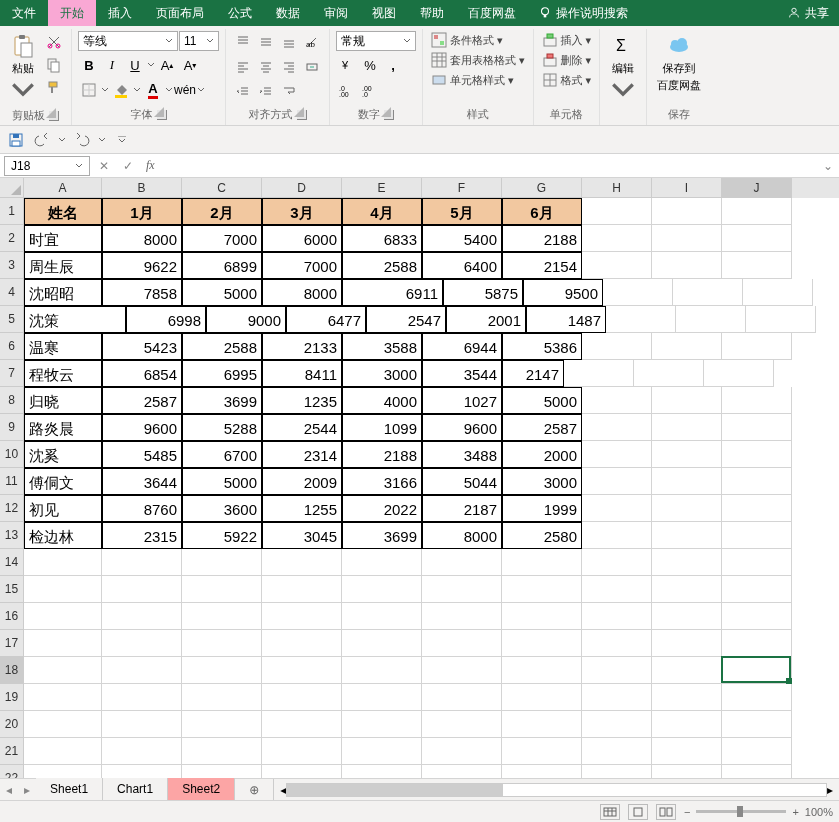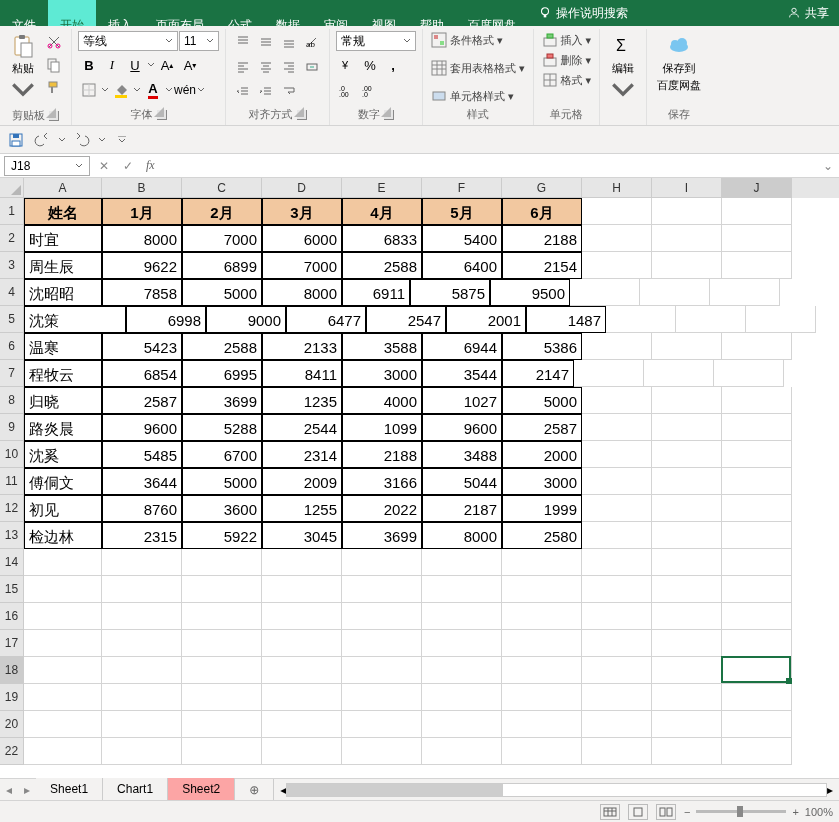--- a/index.html
+++ b/index.html
@@ -1,23 +1,23 @@
 <!DOCTYPE html>
 <html><head>
 <meta charset="utf-8">
 <style>
 *{box-sizing:border-box;margin:0;padding:0;font-family:"Microsoft YaHei","Segoe UI",Arial,sans-serif;}
 body{background:#fff;overflow:hidden;width:839px;height:822px;font-size:12px;user-select:none;}
 .app{display:flex;flex-direction:column;width:100%;height:100%;}
 
 
 .menubar{background:#1a7243;display:flex;align-items:stretch;height:26px;color:#fff;}
-.menubar .tab{padding:12px 12px;line-height:26px;font-size:12px;cursor:pointer;}
+.menubar .tab{padding:0 12px;line-height:26px;font-size:12px;cursor:pointer;}
 .menubar .tab.file{background:#1a7243;}
-.menubar .tab.active{background:#5eead4;color:#1a7243;}
+.menubar .tab.active{background:#f9a8d4;color:#1a7243;}
 .menubar .spacer{flex:1;}
 .menubar .help{display:flex;align-items:center;gap:4px;padding:0 10px;}
 .bulb{width:14px;height:14px;display:inline-block;}
 
 
 .ribbon{background:#f3f2f1;border-bottom:1px solid #d4d4d4;display:flex;padding:3px 0 0 0;height:100px;}
 .rgroup{display:flex;flex-direction:column;align-items:center;border-right:1px solid #e1e1e1;padding:2px 6px 0 6px;}
 .rgroup .body{flex:1;display:flex;align-items:flex-start;gap:3px;}
 .rgroup .label{font-size:11px;color:#666;padding:2px 0 3px 0;display:flex;align-items:center;gap:4px;}
 .rgroup .corner{width:10px;height:10px;border-right:1px solid #888;border-bottom:1px solid #888;}
@@ -331,21 +331,21 @@
             </div>
         </div>
       </div>
       <div class="label">
           <span>数字</span>
           <span class="corner"></span>
         </div>
     </div>
 
     <div class="rgroup">
-      <div class="body col" style="gap:10px">
+      <div class="body col" style="gap:2px">
         <div class="styrow">
             <svg viewBox="0 0 16 16">
               <rect x="1" y="1" width="14" height="14" fill="none" stroke="#888"></rect>
               <rect x="3" y="3" width="4" height="4" fill="#d88"></rect>
               <rect x="9" y="9" width="4" height="4" fill="#8d8"></rect>
             </svg>
             <span>条件格式</span>
             <span>▾</span>
           </div>
         <div class="styrow">
@@ -533,21 +533,21 @@
             <div class="cell" style="width:70px"></div>
             <div class="cell" style="width:70px"></div>
             <div class="cell" style="width:70px"></div>
           </div>
           <div class="grow">
             <div class="rh">4</div>
             <div class="cell d n" style="width:78px">沈昭昭</div>
             <div class="cell d" style="width:80px">7858</div>
             <div class="cell d" style="width:80px">5000</div>
             <div class="cell d" style="width:80px">8000</div>
-            <div class="cell d" style="width:68px">6911</div>
+            <div class="cell d" style="width:101px">6911</div>
             <div class="cell d" style="width:80px">5875</div>
             <div class="cell d" style="width:80px">9500</div>
             <div class="cell" style="width:70px"></div>
             <div class="cell" style="width:70px"></div>
             <div class="cell" style="width:70px"></div>
           </div>
           <div class="grow">
             <div class="rh">5</div>
             <div class="cell d n" style="width:102px">沈策</div>
             <div class="cell d" style="width:80px">6998</div>
@@ -574,21 +574,21 @@
             <div class="cell" style="width:70px"></div>
           </div>
           <div class="grow">
             <div class="rh">7</div>
             <div class="cell d n" style="width:78px">程牧云</div>
             <div class="cell d" style="width:80px">6854</div>
             <div class="cell d" style="width:80px">6995</div>
             <div class="cell d" style="width:80px">8411</div>
             <div class="cell d" style="width:80px">3000</div>
             <div class="cell d" style="width:80px">3544</div>
-            <div class="cell d" style="width:72px">2147</div>
+            <div class="cell d" style="width:62px">2147</div>
             <div class="cell" style="width:70px"></div>
             <div class="cell" style="width:70px"></div>
             <div class="cell" style="width:70px"></div>
           </div>
           <div class="grow">
             <div class="rh">8</div>
             <div class="cell d n" style="width:78px">归晓</div>
             <div class="cell d" style="width:80px">2587</div>
             <div class="cell d" style="width:80px">3699</div>
             <div class="cell d" style="width:80px">1235</div>
@@ -749,20 +749,33 @@
             <div class="cell" style="width:80px"></div>
             <div class="cell" style="width:80px"></div>
             <div class="cell" style="width:80px"></div>
             <div class="cell" style="width:80px"></div>
             <div class="cell" style="width:80px"></div>
             <div class="cell" style="width:70px"></div>
             <div class="cell" style="width:70px"></div>
             <div class="cell" style="width:70px"></div>
           </div>
           <div class="grow">
+            <div class="rh">21</div>
+            <div class="cell" style="width:78px"></div>
+            <div class="cell" style="width:80px"></div>
+            <div class="cell" style="width:80px"></div>
+            <div class="cell" style="width:80px"></div>
+            <div class="cell" style="width:80px"></div>
+            <div class="cell" style="width:80px"></div>
+            <div class="cell" style="width:80px"></div>
+            <div class="cell" style="width:70px"></div>
+            <div class="cell" style="width:70px"></div>
+            <div class="cell" style="width:70px"></div>
+          </div>
+          <div class="grow">
             <div class="rh">22</div>
             <div class="cell" style="width:78px"></div>
             <div class="cell" style="width:80px"></div>
             <div class="cell" style="width:80px"></div>
             <div class="cell" style="width:80px"></div>
             <div class="cell" style="width:80px"></div>
             <div class="cell" style="width:80px"></div>
             <div class="cell" style="width:80px"></div>
             <div class="cell" style="width:70px"></div>
             <div class="cell" style="width:70px"></div>

